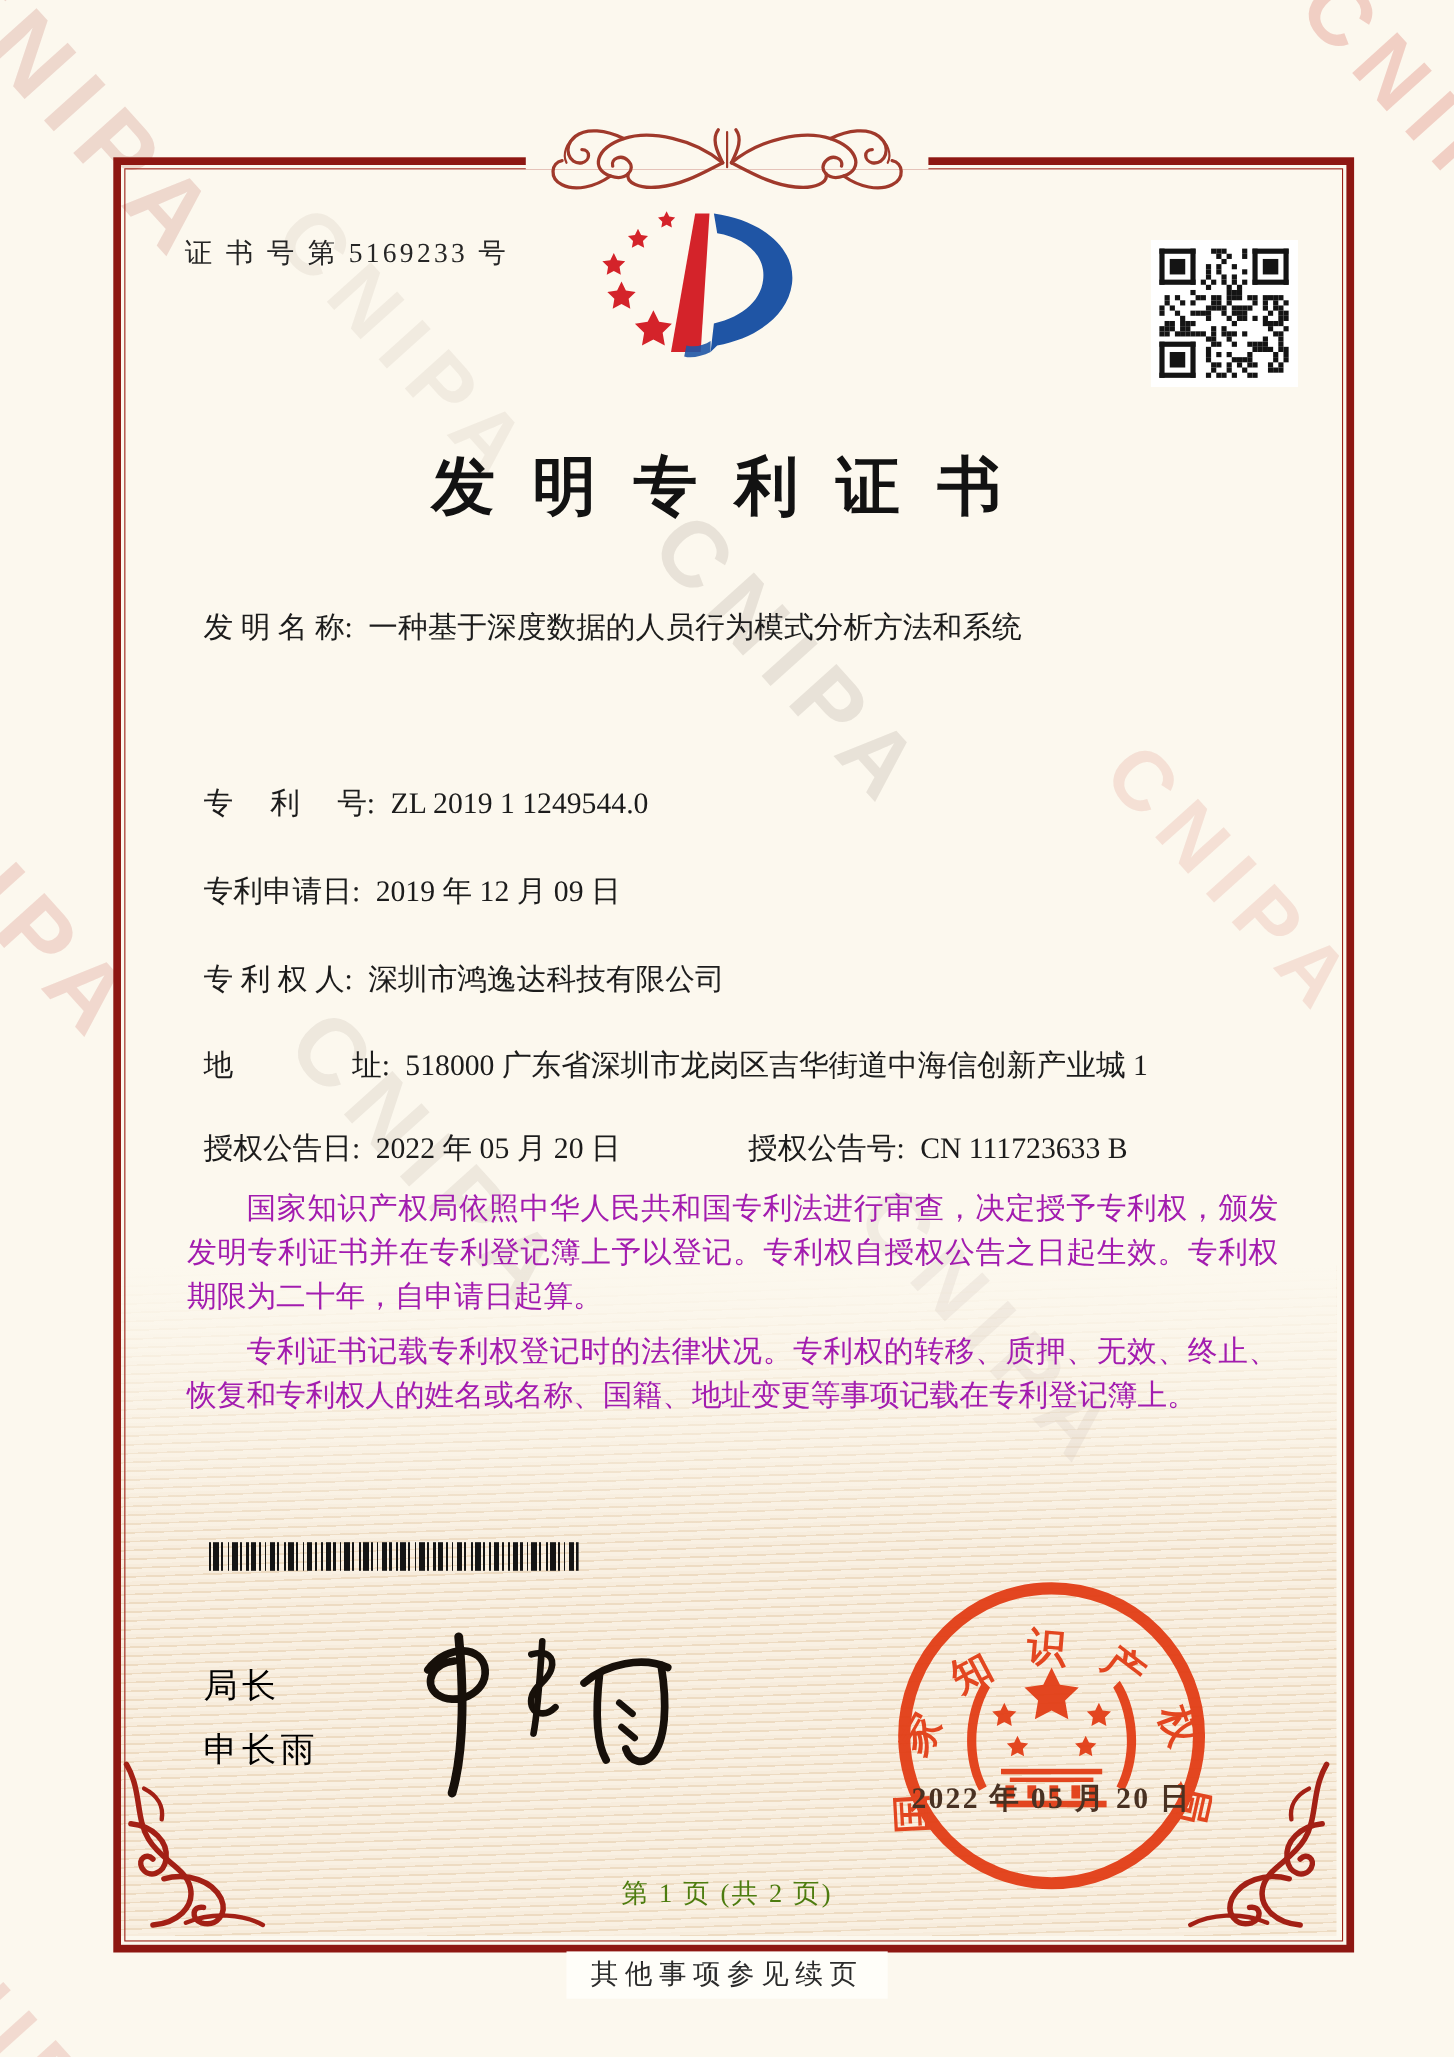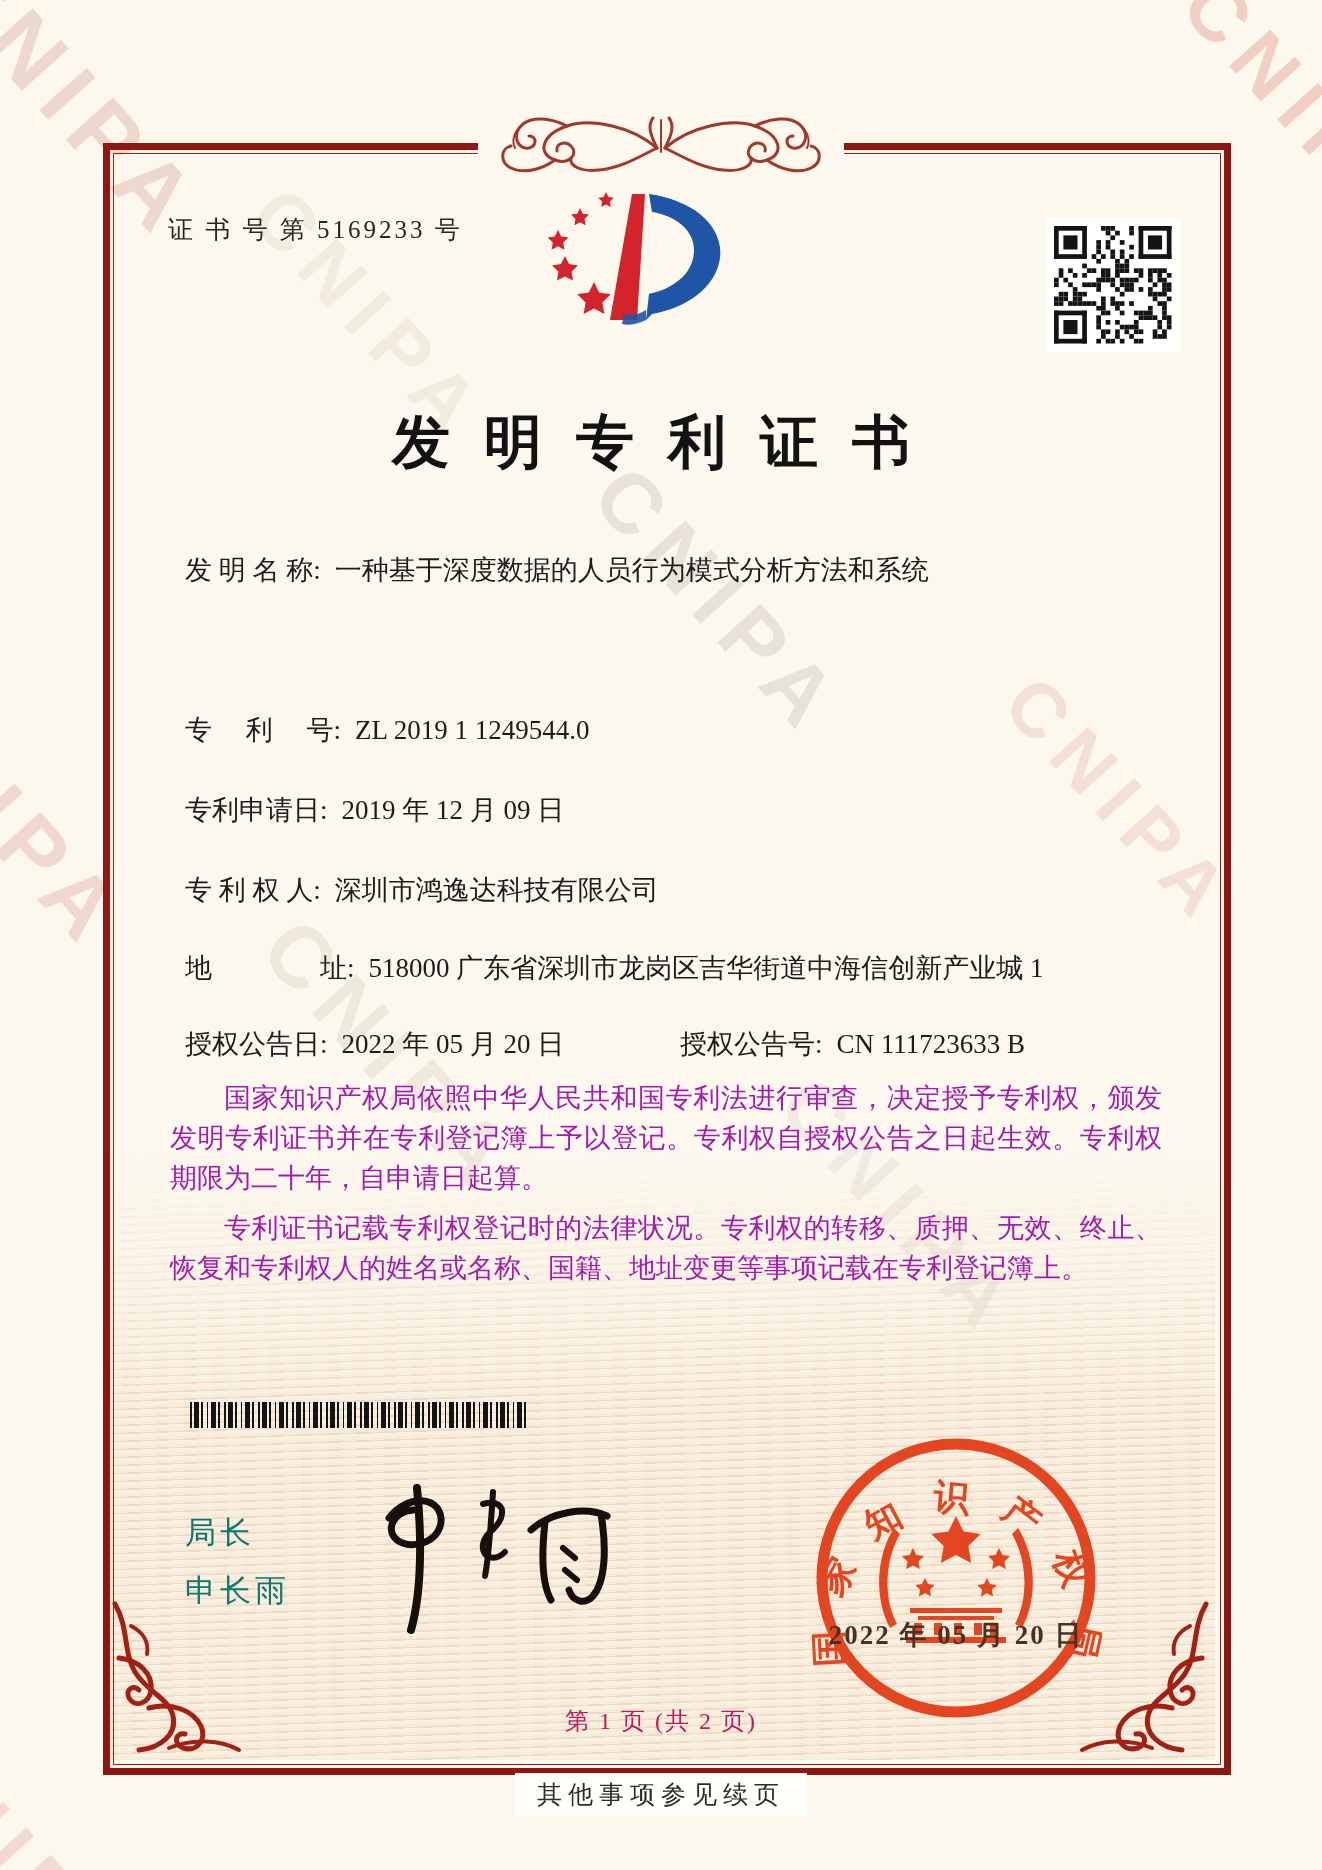--- a/index.html
+++ b/index.html
@@ -51,24 +51,24 @@
   #barcode{
     left:190px; top:1402px; width:336px; height:26px; z-index:4;
     background:repeating-linear-gradient(90deg,
       #141414 0 2px, transparent 2px 4px,
       #141414 4px 9px, transparent 9px 11px,
       #141414 11px 13px, transparent 13px 17px,
       #141414 17px 18px, transparent 18px 21px,
       #141414 21px 26px, transparent 26px 28px,
       #141414 28px 30px, transparent 30px 34px);
   }
-  #signer{ left:185px; top:1512px; z-index:4; font-size:31px; color:#0f766e;
+  #signer{ left:185px; top:1512px; z-index:4; font-size:31px; color:#000000;
     font-family:"Liberation Sans","DejaVu Sans",sans-serif;}
   #signer div{margin-bottom:16px; letter-spacing:4px;}
-  #page-info{ left:0; top:1705px; width:1322px; text-align:center; z-index:4; font-size:24px; letter-spacing:2px; color:#be185d;}
+  #page-info{ left:0; top:1705px; width:1322px; text-align:center; z-index:4; font-size:24px; letter-spacing:2px; color:#4d7c0f;}
   #note-band{ left:0; top:1778px; width:1322px; text-align:center; z-index:4;}
   #note-band span{ background:#fffef9; padding:8px 22px; font-size:25px; letter-spacing:6px; color:#2b2b2b;}
   svg{display:block;}
 </style>
 </head>
 <body>
 
 <div id="page">
 
   <div class="wm abs" style="left:-10px; top:-70px; font-size:92px; color:rgba(216,164,152,0.38);">CNIPA</div>

